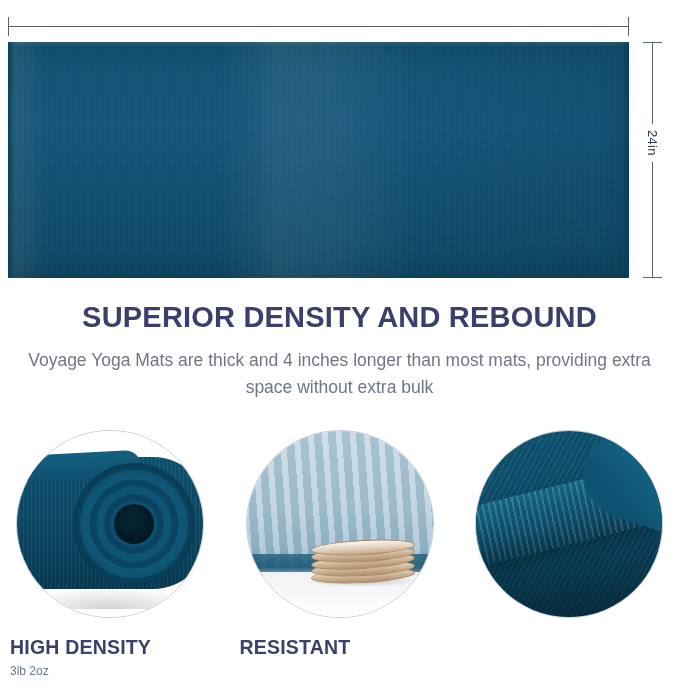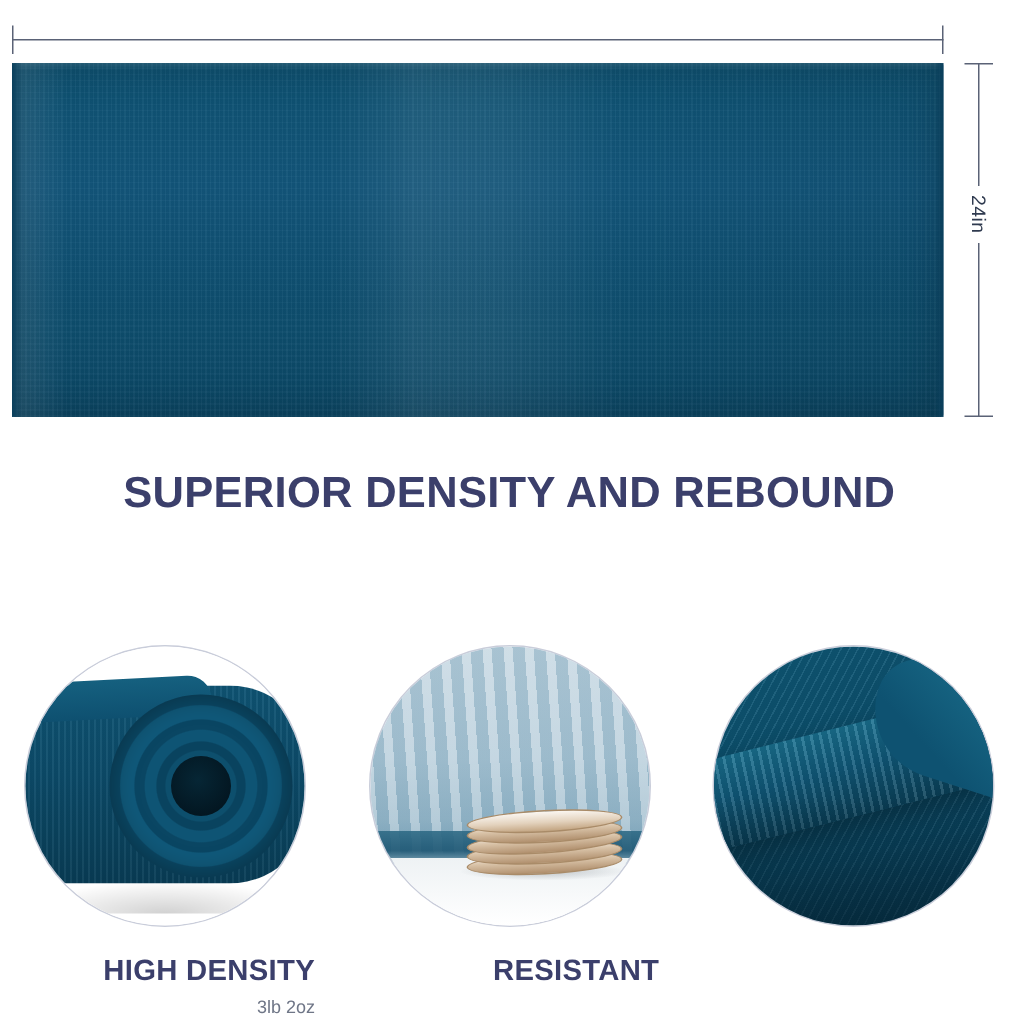--- a/index.html
+++ b/index.html
@@ -131,21 +131,21 @@
 
   
   .headline {
     position: absolute;
     left: 0;
     top: 300px;
     width: 679px;
     text-align: center;
   }
   .headline h1 {
-    margin: 12px;
+    margin: 0;
     font-size: 29px;
     line-height: 34px;
     font-weight: bold;
     letter-spacing: .2px;
     color: #3b3f6b;
   }
   .headline p {
     margin: 13px auto 0;
     width: 648px;
     font-size: 17.5px;
@@ -160,21 +160,21 @@
     left: 0;
     top: 430px;
     width: 679px;
     display: flex;
     justify-content: space-between;
     padding: 0 10px;
     box-sizing: border-box;
   }
   .feature {
     width: 200px;
-    text-align: right;
+    text-align: left;
   }
   .circle {
     width: 186px;
     height: 186px;
     margin: 0 auto;
     border-radius: 50%;
     overflow: hidden;
     position: relative;
     border: 1px solid #c9cdda;
     background: #ffffff;
@@ -406,20 +406,21 @@
 
   <div class="dim-right">
     <div class="cap-t"></div>
     <div class="cap-b"></div>
   </div>
   <div class="dim-right-label">24in</div>
 </div>
 
 <div class="headline">
   <h1>SUPERIOR DENSITY AND REBOUND</h1>
+  <p>Voyage Yoga Mats are thick and 4 inches longer than most mats, providing extra space without extra bulk</p>
 </div>
 
 <div class="features">
 
   <div class="feature">
     <div class="circle">
       <div class="roll-bg"></div>
       <div class="roll-body"></div>
       <div class="roll-top-flap"></div>
       <div class="roll-spiral"></div>

